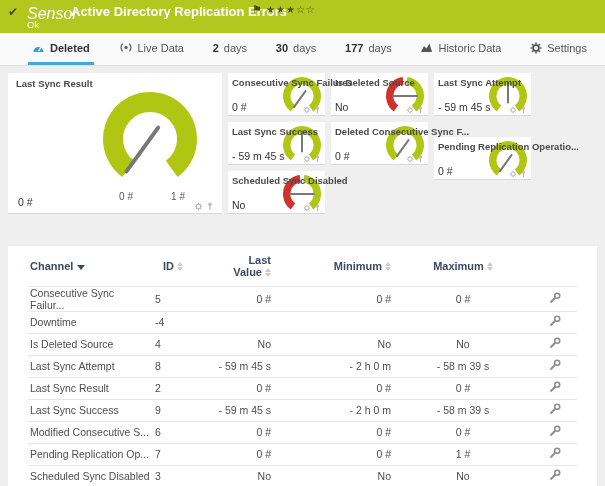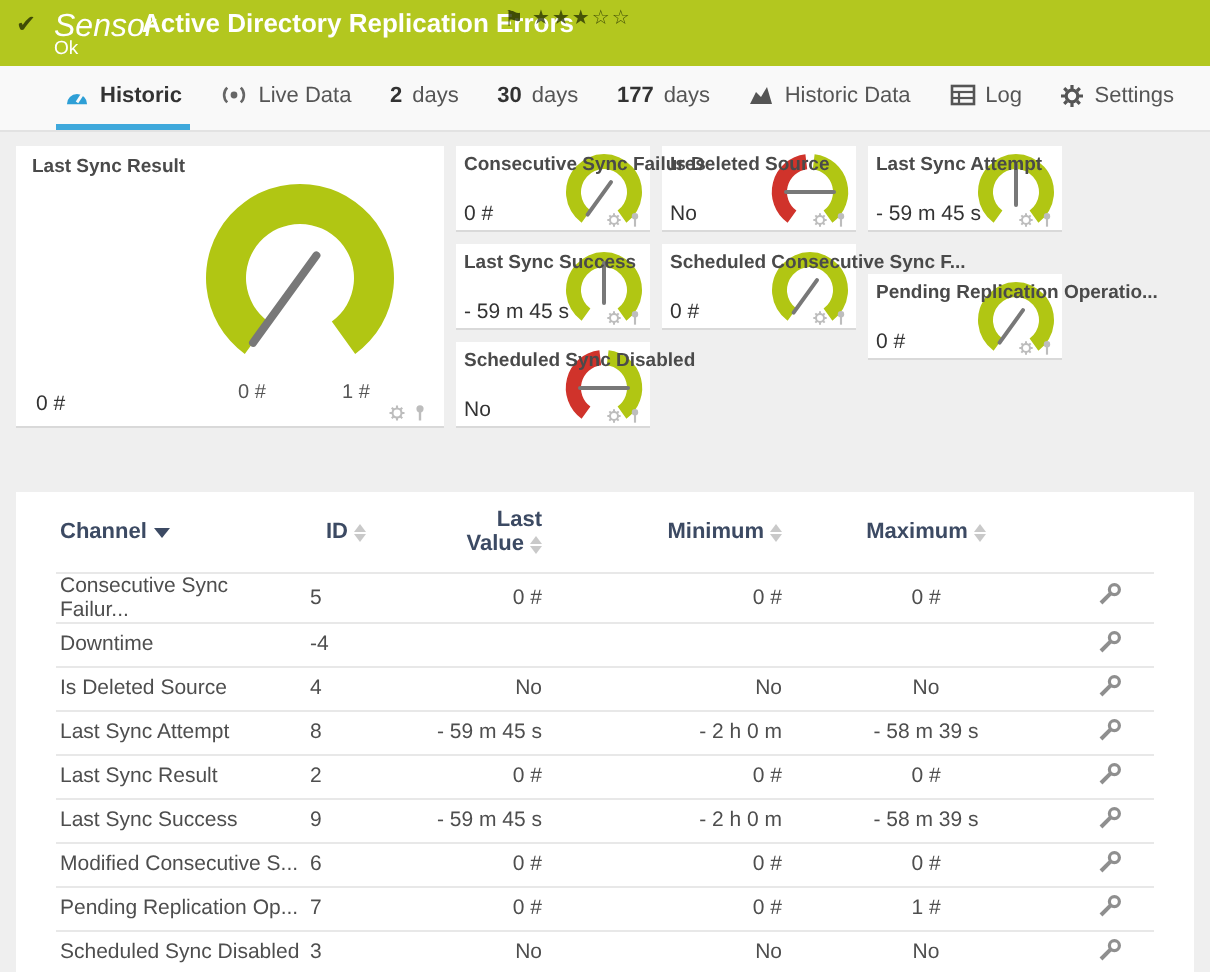--- a/index.html
+++ b/index.html
@@ -71,21 +71,21 @@
 
 <div class="tabbar" id="tabbar">
   <div class="tab active">
     <span class="tico">
         <svg width="13" height="11" viewBox="0 0 14 12">
           <path d="M1.5,11 A5.5,5.5 0 1 1 12.5,11 Z" fill="#2e9fd6"></path>
           <line x1="7" y1="10" x2="10.6" y2="4.6" stroke="#f9f9f9" stroke-width="1.6"></line>
         </svg>
       </span>
 
-    <span class="lbl">Historic</span>
+    <span class="lbl">Deleted</span>
   </div>
 
   <div class="tab">
     <span class="tico">
         <svg width="14" height="11" viewBox="0 0 14 11">
           <circle cx="7" cy="5.5" r="1.7" fill="#666"></circle>
           <path d="M3.6,1.8 A5.2,5.2 0 0 0 3.6,9.2 M10.4,1.8 A5.2,5.2 0 0 1 10.4,9.2" fill="none" stroke="#666" stroke-width="1.3"></path>
         </svg>
       </span>
 
@@ -113,32 +113,20 @@
   <div class="tab">
     <span class="tico">
         <svg width="13" height="11" viewBox="0 0 13 11">
           <path d="M1,10 L4,4 L6.5,6.5 L9.5,1.5 L12,10 Z" fill="#555"></path>
         </svg>
       </span>
 
     <span class="lbl">Historic Data</span>
   </div>
 
-  <div class="tab">
-    <span class="tico">
-        <svg width="13" height="11" viewBox="0 0 13 11">
-          <rect x="1" y="1" width="11" height="9" fill="none" stroke="#555" stroke-width="1.3"></rect>
-          <line x1="1" y1="4" x2="12" y2="4" stroke="#555" stroke-width="1.1"></line>
-          <line x1="1" y1="7" x2="12" y2="7" stroke="#555" stroke-width="1.1"></line>
-          <line x1="4.5" y1="4" x2="4.5" y2="10" stroke="#555" stroke-width="1.1"></line>
-        </svg>
-      </span>
-
-    <span class="lbl">Log</span>
-  </div>
 
   <div class="tab">
     <span class="tico">
         <svg width="12" height="12" viewBox="0 0 12 12">
           <g stroke="#555" stroke-width="1.6" fill="none">
             <circle cx="6" cy="6" r="2.9"></circle>
             <path d="M6,0.5 v2 M6,9.5 v2 M0.5,6 h2 M9.5,6 h2 M2.1,2.1 l1.4,1.4 M8.5,8.5 l1.4,1.4 M9.9,2.1 l-1.4,1.4 M3.5,8.5 l-1.4,1.4"></path>
           </g>
         </svg>
       </span>
@@ -250,21 +238,21 @@
         </g>
       </svg>
       <svg width="7" height="8" viewBox="0 0 10 12">
         <circle cx="5" cy="3.2" r="2.4" fill="#bdbdbd"></circle>
         <line x1="5" y1="5" x2="5" y2="11" stroke="#bdbdbd" stroke-width="1.6"></line>
       </svg>
     </div>
   </div>
 
   <div class="panel" style="width: 97px; height: 43px; left: 331px; top: 122px;">
-    <div class="sp-title">Scheduled Consecutive Sync F...</div>
+    <div class="sp-title">Deleted Consecutive Sync F...</div>
     <svg class="gsvg" width="44" height="44" style="position:absolute; left:52px; top:3px;">
         <path d="M10.8,35.4 A19,19 0 1 1 33.2,35.4 L28.8,29.3 A11.5,11.5 0 1 0 15.2,29.3 Z" fill="#b1c613"></path>
         <line x1="25.5" y1="15.1" x2="13.8" y2="31.3" stroke="#787878" stroke-width="2" stroke-linecap="round"></line>
       </svg>
     <div class="p-value" style="left:4px; top:28px;">0 #</div>
     <div class="p-icons" style="right:4px; top:33px;">
       <svg width="8" height="8" viewBox="0 0 12 12">
         <g stroke="#bdbdbd" stroke-width="1.5" fill="none">
           <circle cx="6" cy="6" r="3"></circle>
           <path d="M6,1 v2 M6,9 v2 M1,6 h2 M9,6 h2 M2.5,2.5 l1.4,1.4 M8.1,8.1 l1.4,1.4 M9.5,2.5 l-1.4,1.4 M3.9,8.1 l-1.4,1.4"></path>

